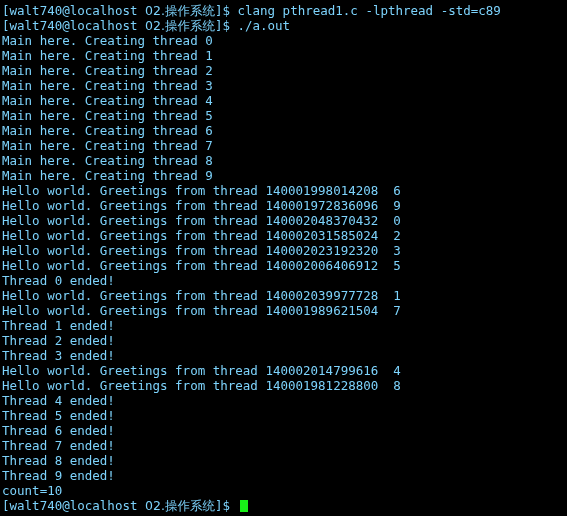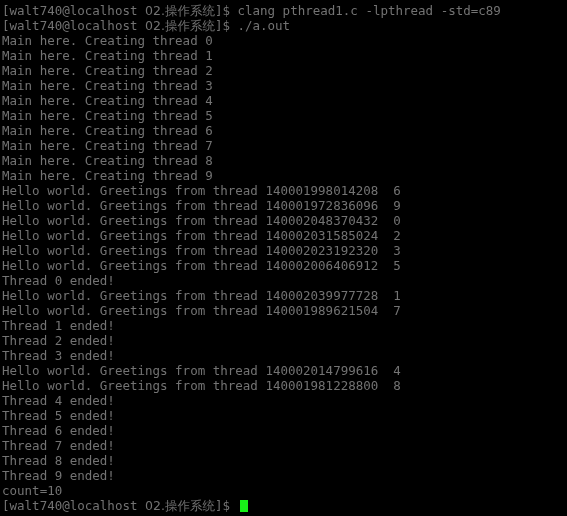--- a/index.html
+++ b/index.html
@@ -24,21 +24,21 @@
     line-height: 15px;
     padding: 3px 0 0 2px;
     box-sizing: border-box;
     overflow: hidden;
     white-space: pre;
   }
   .line {
     height: 15px;
     line-height: 15px;
     white-space: pre;
-    color: #737373;
+    color: #7dd3fc;
     letter-spacing: 0px;
   }
   .seg {
     white-space: pre;
   }
   .cjk {
     font-family: "DejaVu Sans", "Liberation Sans", sans-serif;
     font-size: 12.5px;
   }
   .cursor {

